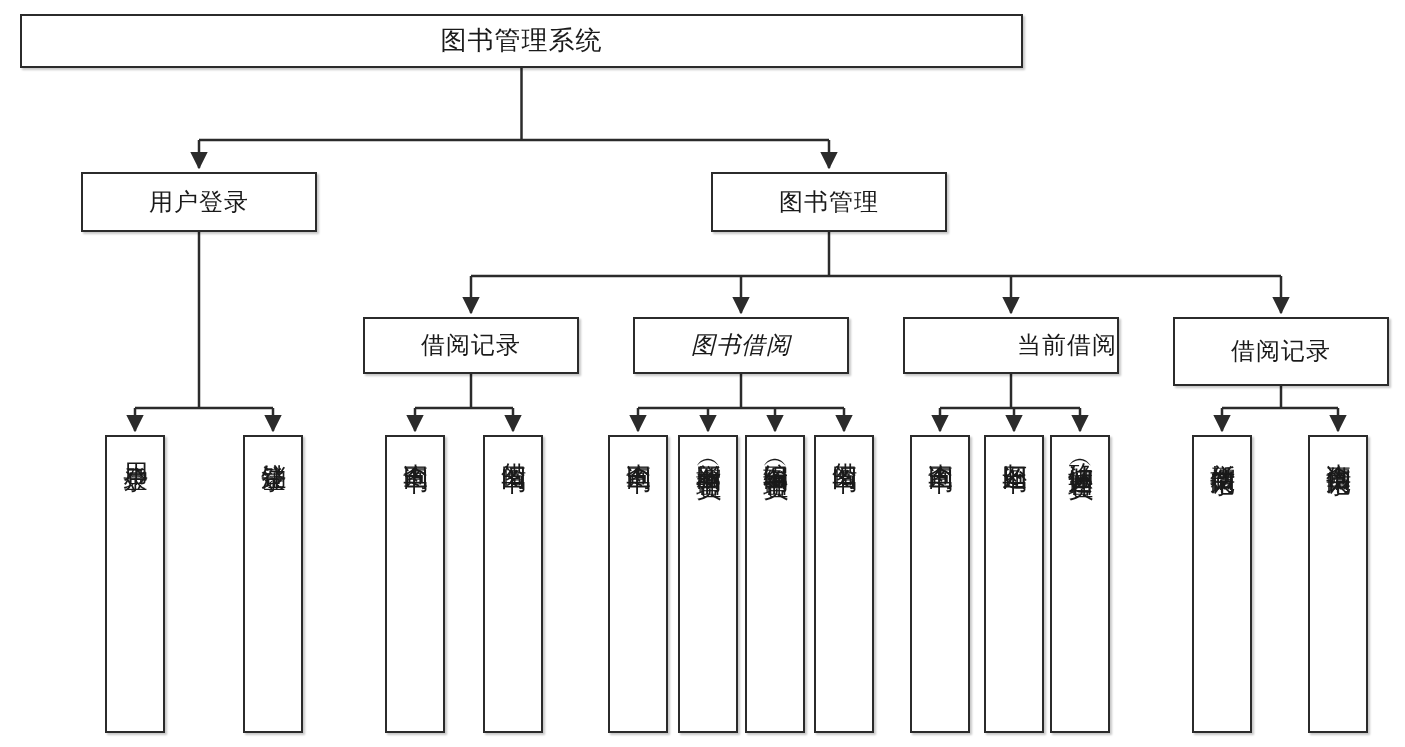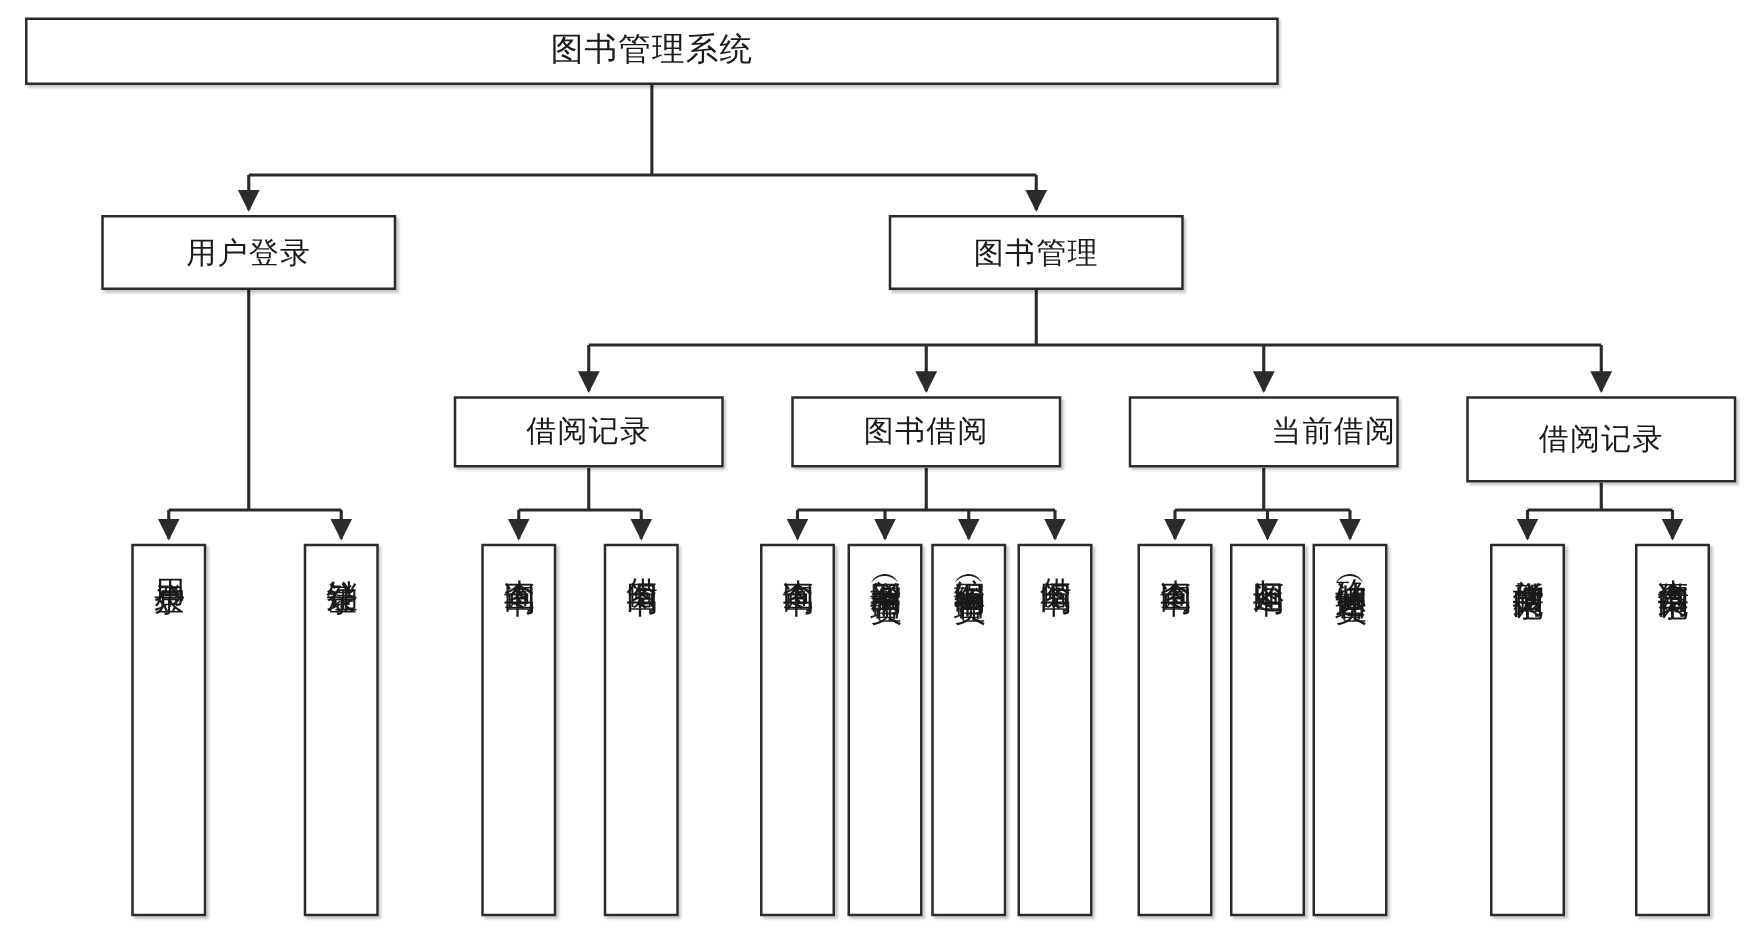--- a/index.html
+++ b/index.html
@@ -122,21 +122,21 @@
       </div>
       <div class="node branch" style="left: 81px; top: 172px; width: 236px; height: 60px;">
         <span class="label">用户登录</span>
       </div>
       <div class="node branch" style="left: 711px; top: 172px; width: 236px; height: 60px;">
         <span class="label">图书管理</span>
       </div>
       <div class="node group" style="left: 363px; top: 317px; width: 216px; height: 57px;">
         <span class="label">借阅记录</span>
       </div>
-      <div class="node group" style="left: 633px; top: 317px; width: 216px; height: 57px;">
+      <div class="node group" style="left: 633px; top: 317px; width: 216px; height: 57px; font-style: italic;">
         <span class="label">图书借阅</span>
       </div>
       <div class="node group" style="left: 903px; top: 317px; width: 216px; height: 57px; justify-content: flex-end;">
         <span class="label">当前借阅</span>
       </div>
       <div class="node group" style="left: 1173px; top: 317px; width: 216px; height: 69px;">
         <span class="label">借阅记录</span>
       </div>
       <div class="node leaf" style="left: 105px; top: 435px; width: 60px; height: 298px;">
         <span class="label">用户登录</span>

